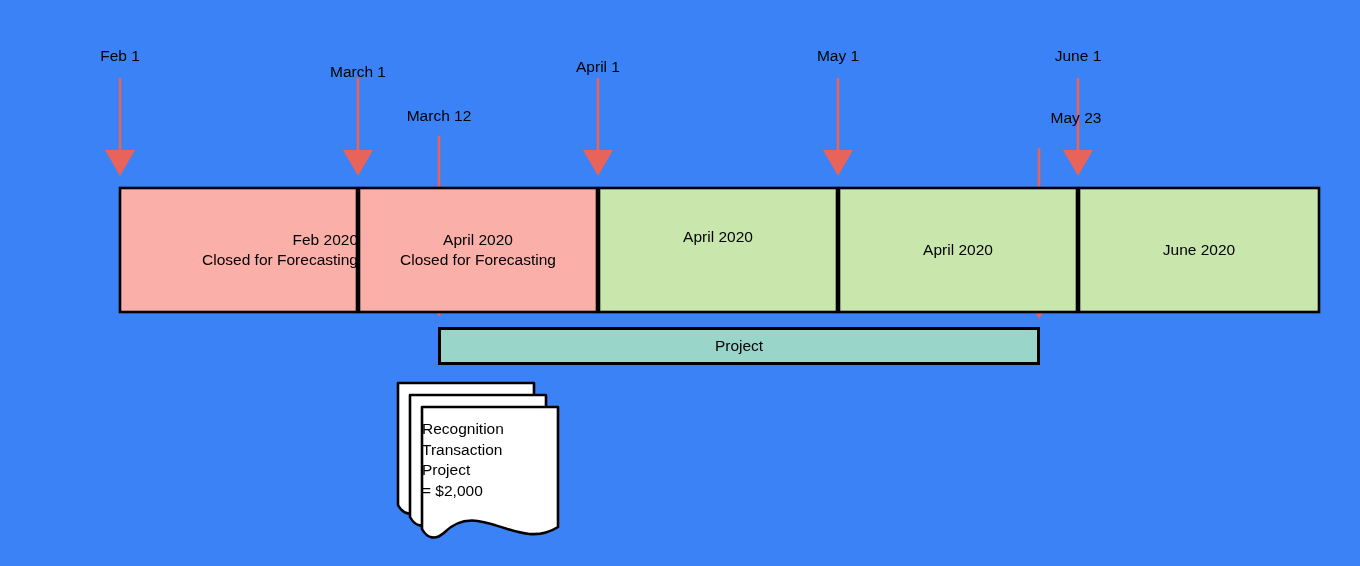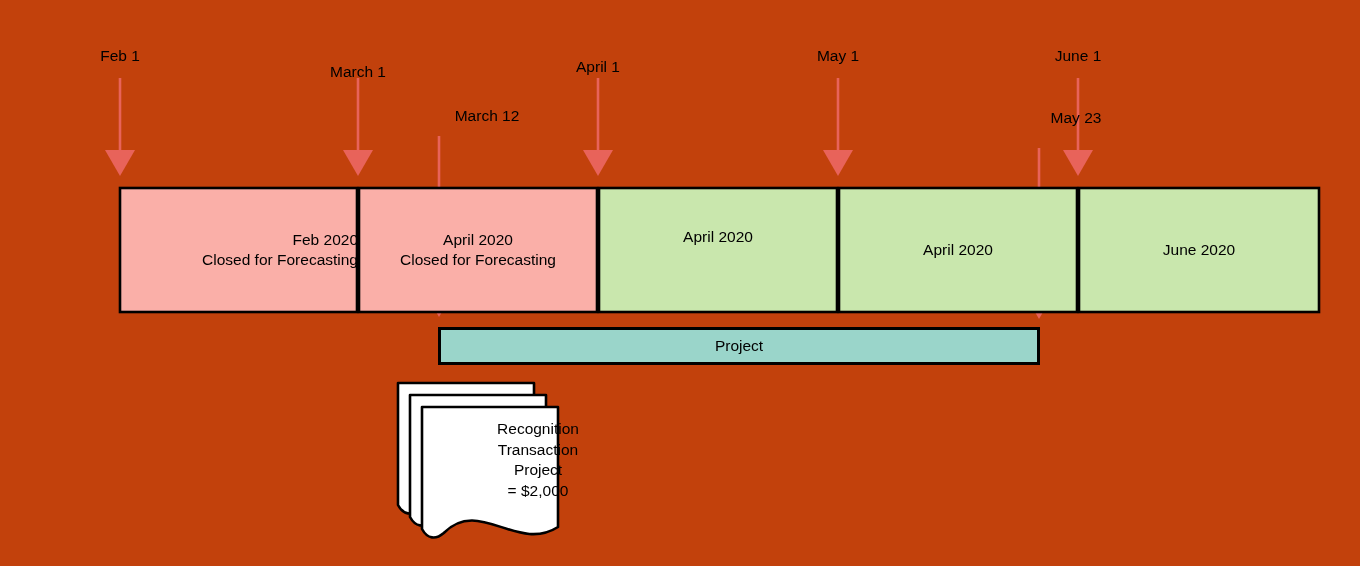--- a/index.html
+++ b/index.html
@@ -8,21 +8,21 @@
     background: #ffffff;
   }
   body {
     font-family: "Liberation Sans", sans-serif;
     color: #000000;
   }
   #canvas {
     position: relative;
     width: 1360px;
     height: 566px;
-    background: #c2410c;
+    background: #3b82f6;
     overflow: hidden;
   }
   #svg-layer {
     position: absolute;
     left: 0;
     top: 0;
     width: 1360px;
     height: 566px;
   }
   .tick-label {
@@ -49,24 +49,23 @@
     color: #000000;
     text-align: center;
     white-space: nowrap;
     pointer-events: none;
   }
   .doc-label {
     position: absolute;
     font-size: 15.5px;
     line-height: 20.5px;
     color: #000000;
-    text-align: center;
+    text-align: left;
     white-space: pre-line;
     pointer-events: none;
-    padding-left: 48px;
   }
 </style>
 </head>
 <body>
 
 <div id="canvas">
 
   <svg id="svg-layer" viewBox="0 0 1360 566">
     <defs>
       <marker id="arrowhead" markerWidth="7" markerHeight="6.2" refX="0.2" refY="3.1" orient="auto" markerUnits="strokeWidth">
@@ -108,21 +107,21 @@
           C423.6,528 415.44,527 410,517 Z" fill="#ffffff" stroke="#000000" stroke-width="2.6" stroke-linejoin="round"></path>
         <path d="M422,407 L558,407 L558,527
           C517.2,553 479.12,497 443.76,533
           C435.6,540 427.44,539 422,529 Z" fill="#ffffff" stroke="#000000" stroke-width="2.6" stroke-linejoin="round"></path>
       </g>
   </svg>
 
   <div id="tick-labels">
       <div class="tick-label" style="left: 40px; top: 48px; width: 160px;">Feb 1</div>
       <div class="tick-label" style="left: 278px; top: 48px; width: 160px; margin-top: 16px;">March 1</div>
-      <div class="tick-label" style="left: 359px; top: 108px; width: 160px; margin-left: 48px;">March 12</div>
+      <div class="tick-label" style="left: 359px; top: 108px; width: 160px;">March 12</div>
       <div class="tick-label" style="left: 518px; top: 59px; width: 160px;">April 1</div>
       <div class="tick-label" style="left: 758px; top: 48px; width: 160px;">May 1</div>
       <div class="tick-label" style="left: 996px; top: 110px; width: 160px;">May 23</div>
       <div class="tick-label" style="left: 998px; top: 48px; width: 160px;">June 1</div>
     </div>
   <div id="segment-labels">
       <div class="seg-label" style="left: 119px; width: 239px; top: 230px; text-align: right;">Feb 2020
 Closed for Forecasting</div>
       <div class="seg-label" style="left: 358px; width: 240px; top: 230px;">April 2020
 Closed for Forecasting</div>

